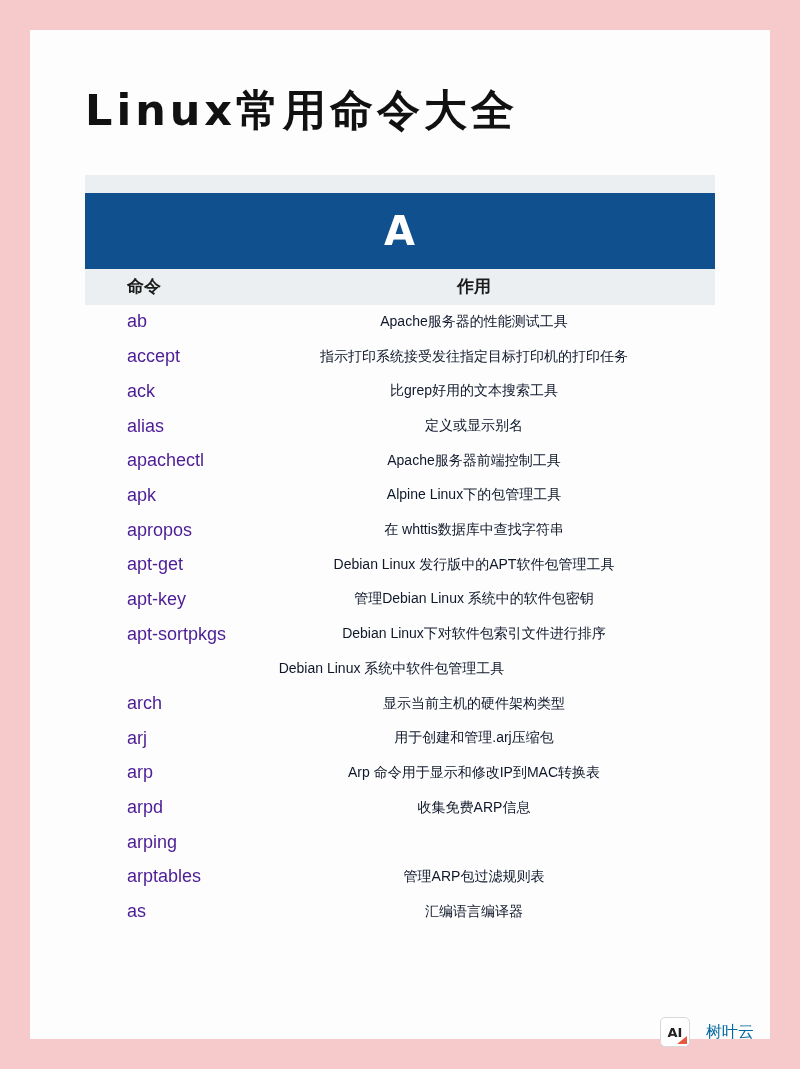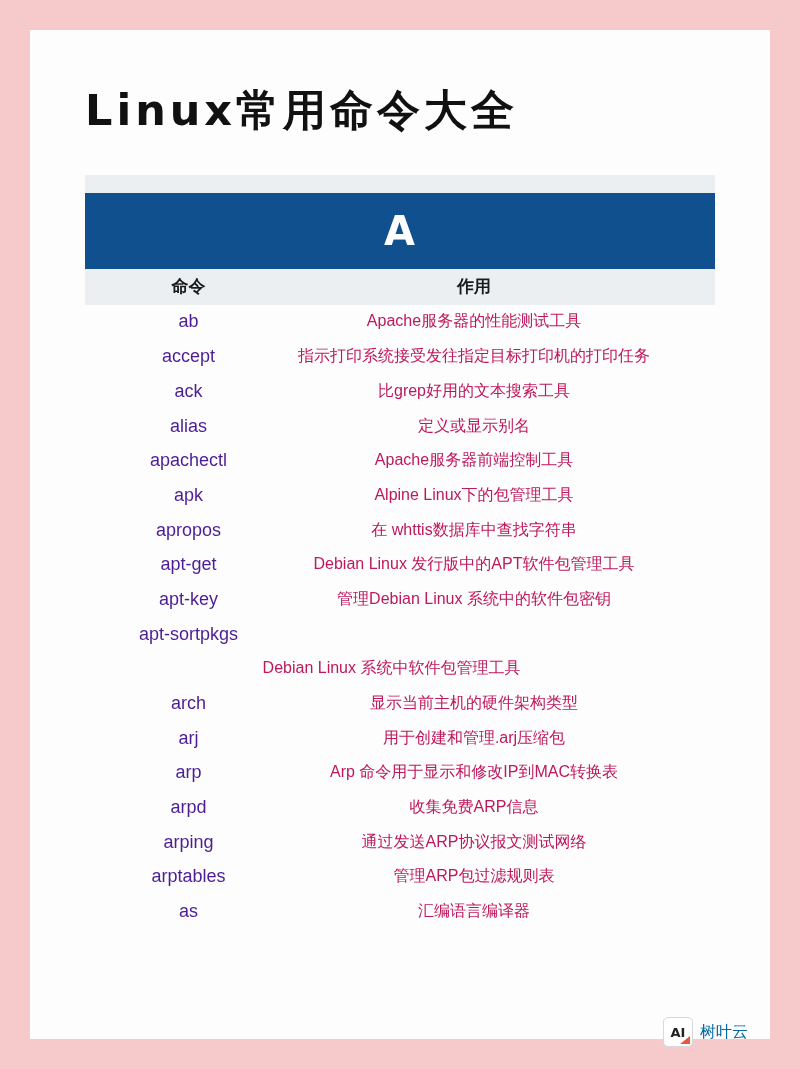--- a/index.html
+++ b/index.html
@@ -56,50 +56,50 @@
     height: 36px;
     display: flex;
     align-items: center;
     font-weight: bold;
     color: #1b1b1b;
     font-size: 17px;
   }
   .col-cmd {
     width: 165px;
     padding-left: 42px;
-    text-align: center;
+    text-align: left;
   }
   .col-desc {
     flex: 1;
     text-align: center;
     padding-right: 17px;
   }
   .row {
     display: flex;
     align-items: center;
     height: 34.7px;
     font-size: 18px;
     color: #2a2a2a;
   }
   .row .col-cmd {
     font-size: 18px;
     color: #4c1d95;
   }
   .row .col-desc {
-    font-size: 16px;
-    color: #be185d;
+    font-size: 14px;
+    color: #0f172a;
   }
   .row.gap { margin-top: 10px; }
   .watermark {
     position: absolute;
-    right: 52px;
+    right: 46px;
     bottom: 22px;
     display: flex;
     align-items: center;
-    gap: 7px;
+    gap: 16px;
   }
   .wm-badge {
     width: 30px;
     height: 30px;
     background: #ffffff;
     border: 1px solid #d8d8d8;
     border-radius: 5px;
     display: flex;
     align-items: center;
     justify-content: center;
@@ -176,20 +176,21 @@
     <div class="row">
       <div class="col-cmd">apt-get</div>
       <div class="col-desc">Debian Linux 发行版中的APT软件包管理工具</div>
     </div>
     <div class="row">
       <div class="col-cmd">apt-key</div>
       <div class="col-desc">管理Debian Linux 系统中的软件包密钥</div>
     </div>
     <div class="row">
       <div class="col-cmd">apt-sortpkgs</div>
+      <div class="col-desc">Debian Linux下对软件包索引文件进行排序</div>
     </div>
     <div class="row">
       <div class="col-desc">Debian Linux 系统中软件包管理工具</div>
     </div>
     <div class="row">
       <div class="col-cmd">arch</div>
       <div class="col-desc">显示当前主机的硬件架构类型</div>
     </div>
     <div class="row">
       <div class="col-cmd">arj</div>
@@ -198,21 +199,20 @@
     <div class="row">
       <div class="col-cmd">arp</div>
       <div class="col-desc">Arp 命令用于显示和修改IP到MAC转换表</div>
     </div>
     <div class="row">
       <div class="col-cmd">arpd</div>
       <div class="col-desc">收集免费ARP信息</div>
     </div>
     <div class="row">
       <div class="col-cmd">arping</div>
-      <div class="col-desc">通过发送ARP协议报文测试网络</div>
     </div>
     <div class="row">
       <div class="col-cmd">arptables</div>
       <div class="col-desc">管理ARP包过滤规则表</div>
     </div>
     <div class="row">
       <div class="col-cmd">as</div>
       <div class="col-desc">汇编语言编译器</div>
     </div>
 

